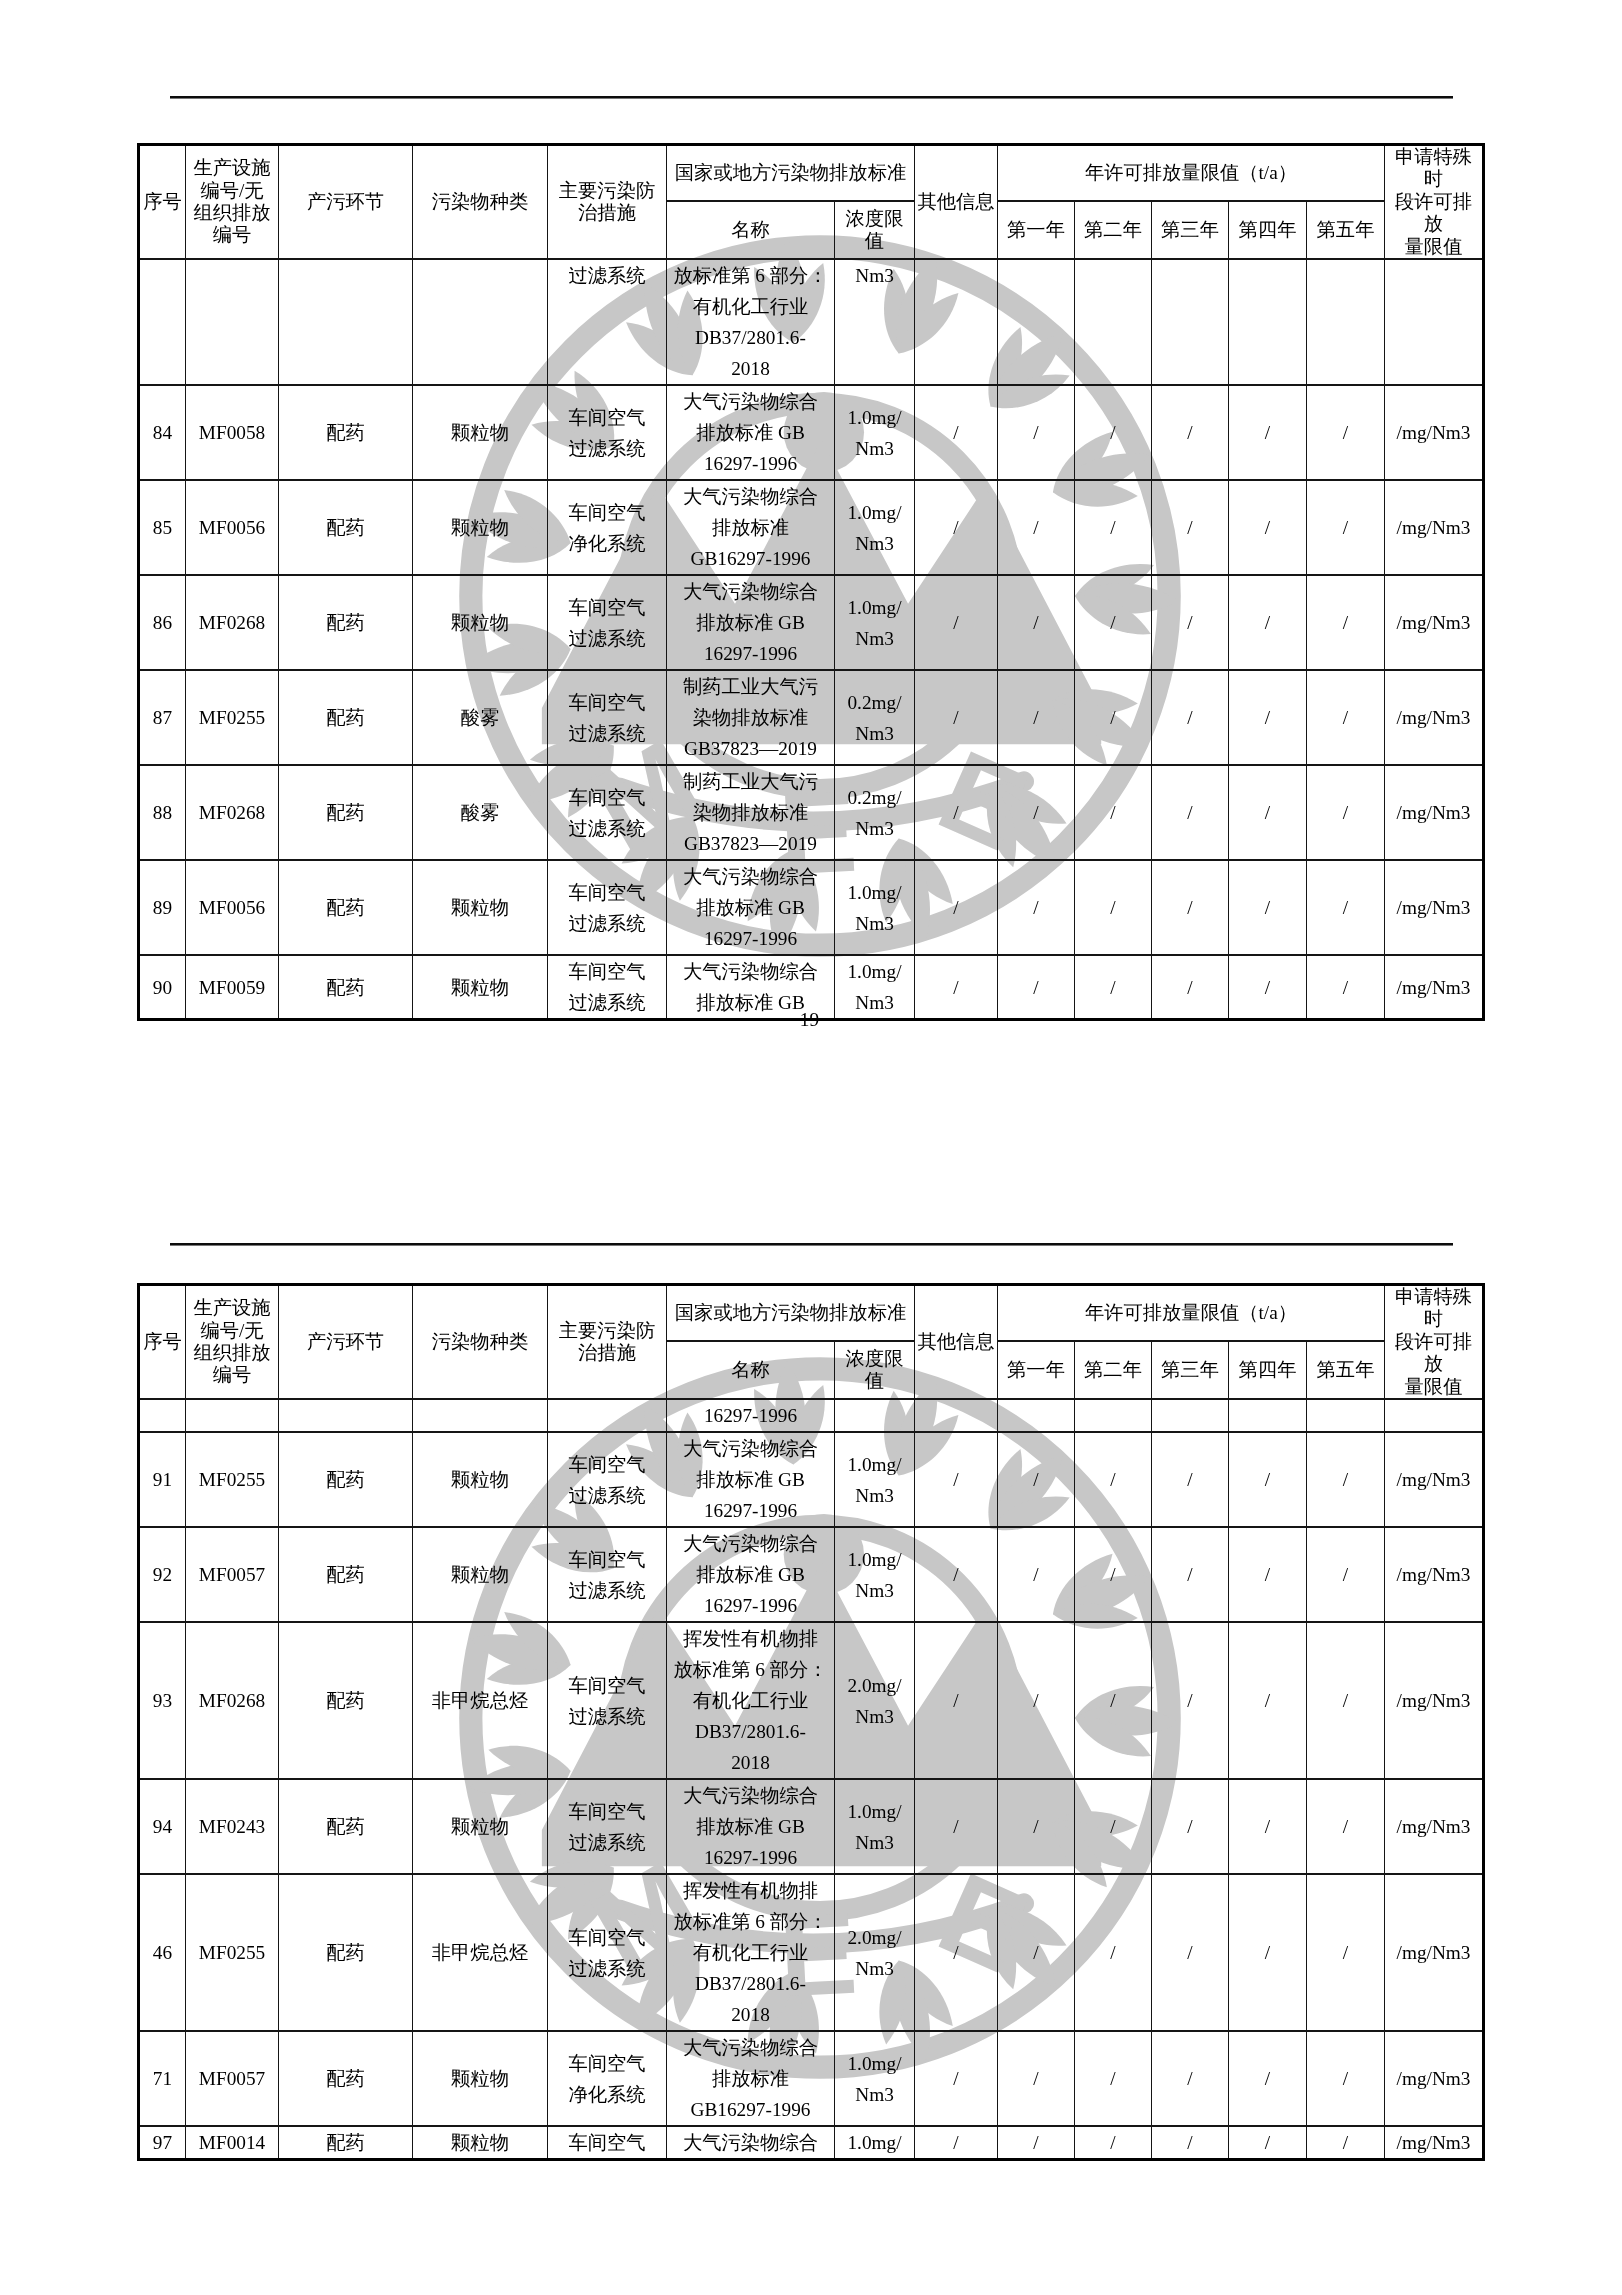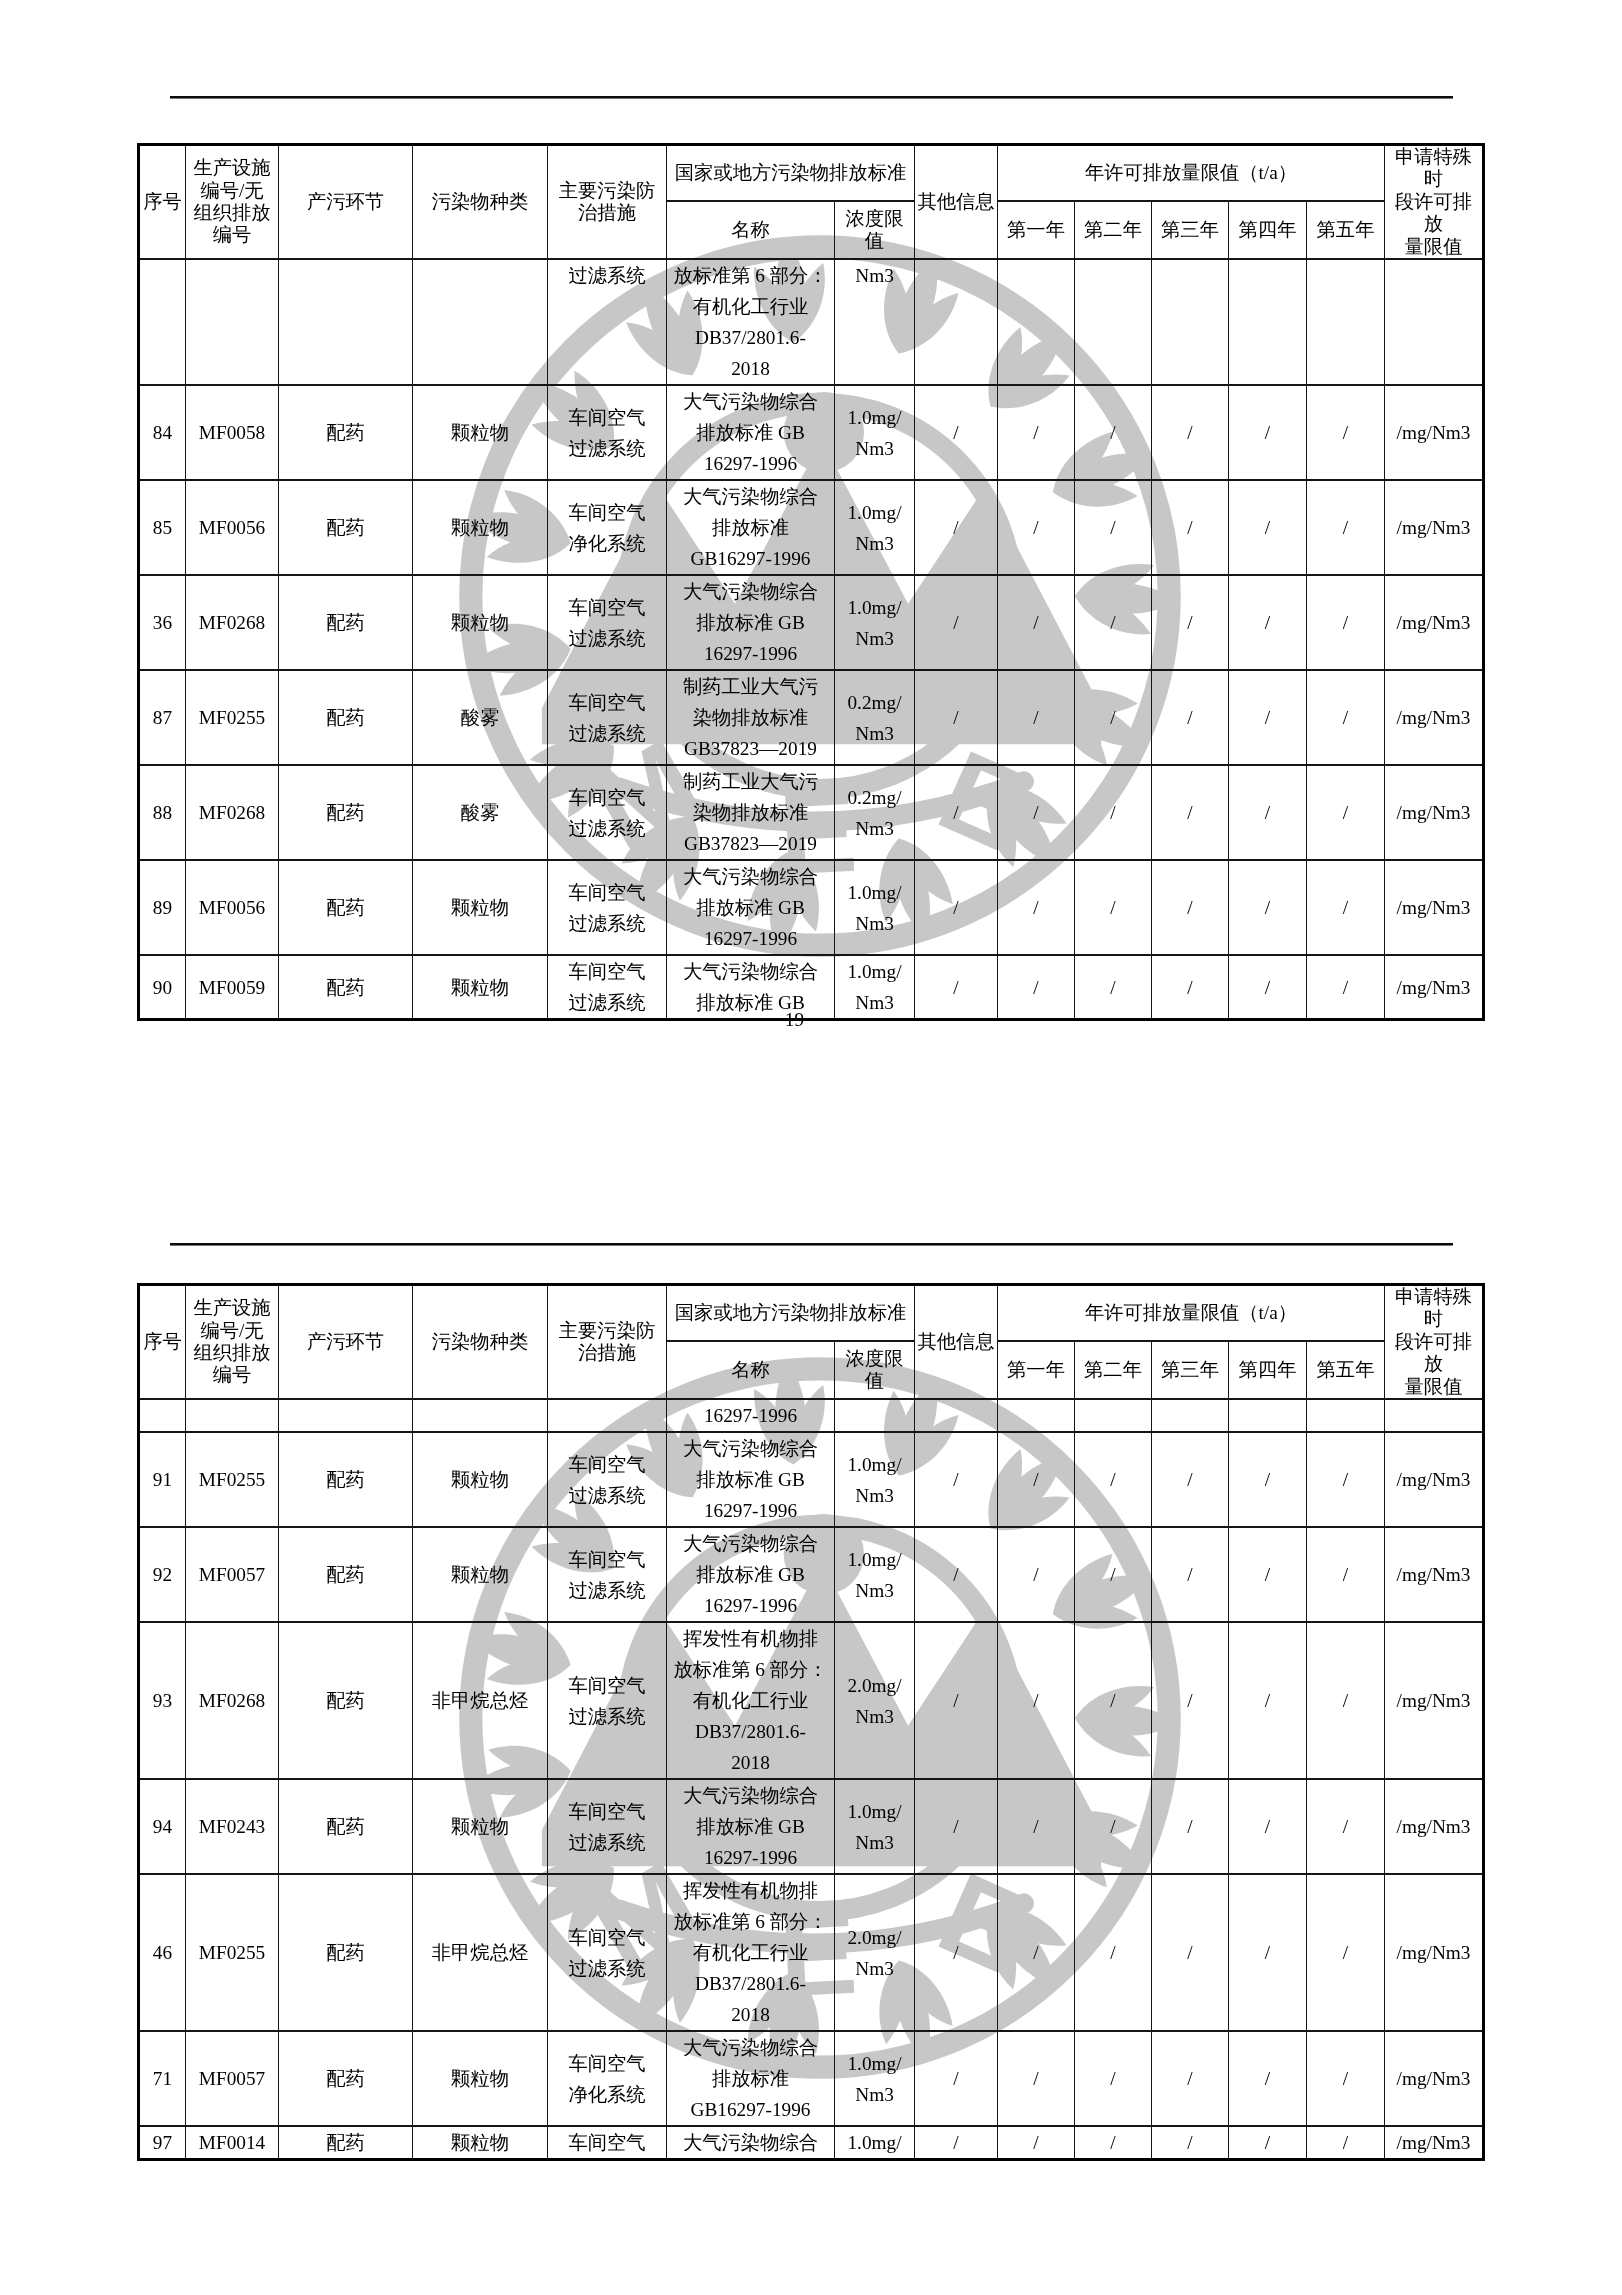--- a/index.html
+++ b/index.html
@@ -19,21 +19,21 @@
   .permit-table th,.permit-table td{
     border:1.5px solid #151515;background:transparent;
     font-weight:normal;text-align:center;vertical-align:middle;
     white-space:pre-line;padding:0 1.5px;overflow:hidden;
   }
   .permit-table thead th{font-size:19.3px;line-height:22.4px;border-bottom-width:2.3px}
   .permit-table tbody td{font-size:19.3px;line-height:31px;border-top-width:2.3px;border-bottom-width:2.3px}
   .hrow-a{height:51px}
   .hrow-b{height:52px}
   tr.cont td{vertical-align:top}
-  .pagenum{position:absolute;left:122px;width:1345px;text-align:center;font-size:19.3px;z-index:2}
+  .pagenum{position:absolute;left:137px;width:1345px;text-align:center;font-size:19.3px;z-index:2}
   .emblem text{font-family:"Liberation Sans","DejaVu Sans",sans-serif;font-weight:bold}
 </style>
 </head>
 <body>
 
 <div class="page" style="top:0;height:1147px">
   <div class="rule" style="top:96px"></div>
 
   <svg class="watermark mee-wm" style="left:426px;top:202px" width="788" height="788" viewBox="0 0 1020 1020">
     <g class="emblem">
@@ -196,21 +196,21 @@
 Nm3</td>
           <td>/</td>
           <td>/</td>
           <td>/</td>
           <td>/</td>
           <td>/</td>
           <td>/</td>
           <td>/mg/Nm3</td>
         </tr>
         <tr style="height: 90px;">
-          <td>36</td>
+          <td>86</td>
           <td>MF0268</td>
           <td>配药</td>
           <td>颗粒物</td>
           <td>车间空气
 过滤系统</td>
           <td>大气污染物综合
 排放标准 GB
 16297-1996</td>
           <td>1.0mg/
 Nm3</td>

